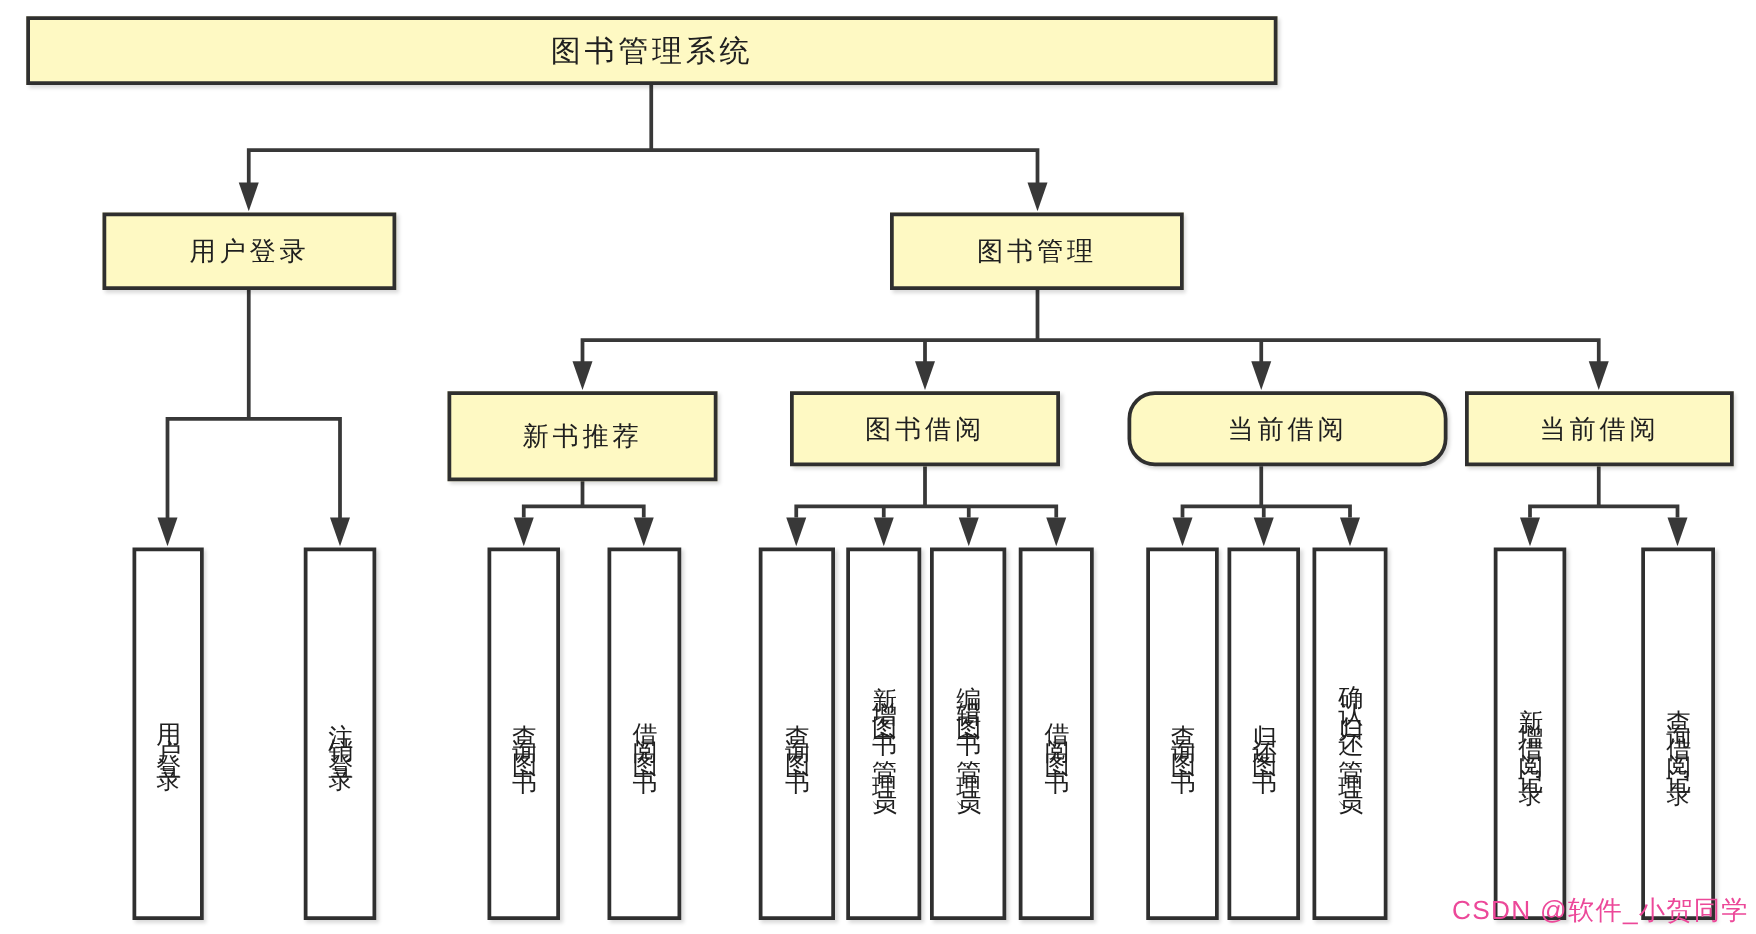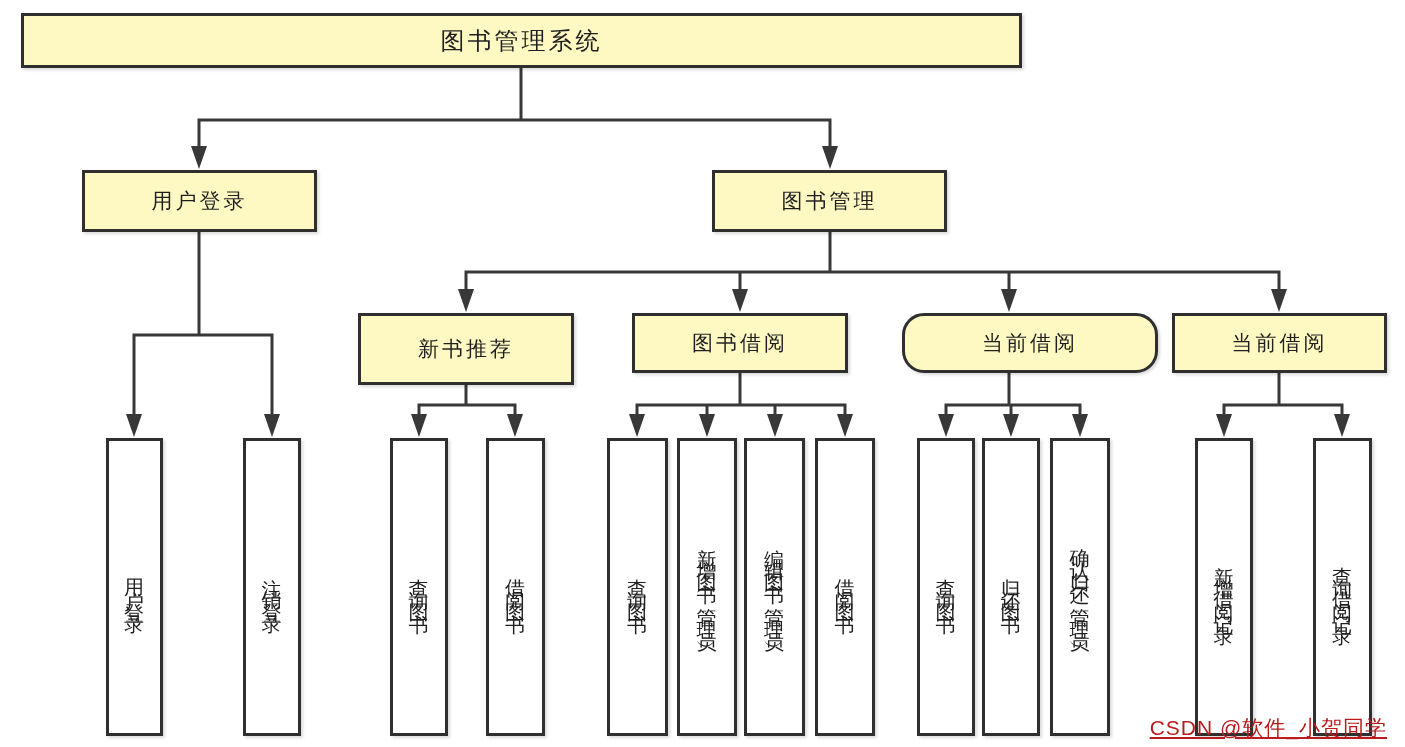--- a/index.html
+++ b/index.html
@@ -18,22 +18,22 @@
   .node.root{font-size:24px;}
   .leaf{
     position:absolute;box-sizing:border-box;background:#ffffff;
     border:3px solid #2f2f2f;color:#1f1f1f;
     display:flex;align-items:center;justify-content:center;
     writing-mode:vertical-rl;text-orientation:mixed;
     font-size:20px;letter-spacing:12px;line-height:1;
     box-shadow:2px 2px 3px rgba(0,0,0,0.15);
   }
   .watermark{
-    position:absolute;right:18px;top:714px;
-    font-size:21px;letter-spacing:1px;color:#b91c1c;white-space:nowrap;text-decoration:underline;
+    position:absolute;right:6px;top:714px;
+    font-size:21px;letter-spacing:1px;color:#ec4899;white-space:nowrap;
   }
 </style>
 </head>
 <body>
 
 <div class="stage">
 
   <svg width="1405" height="747" viewBox="0 0 1405 747">
     <g stroke="#383838" stroke-width="3" fill="none">
       <g>

